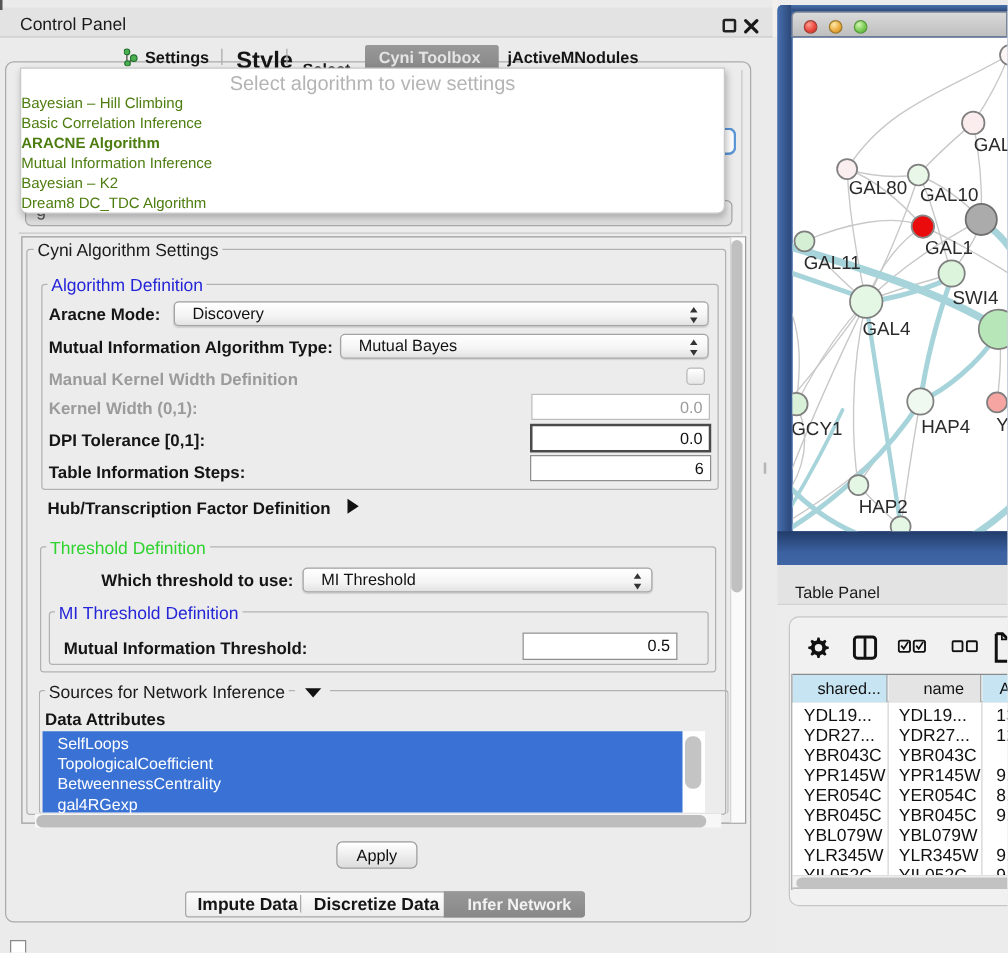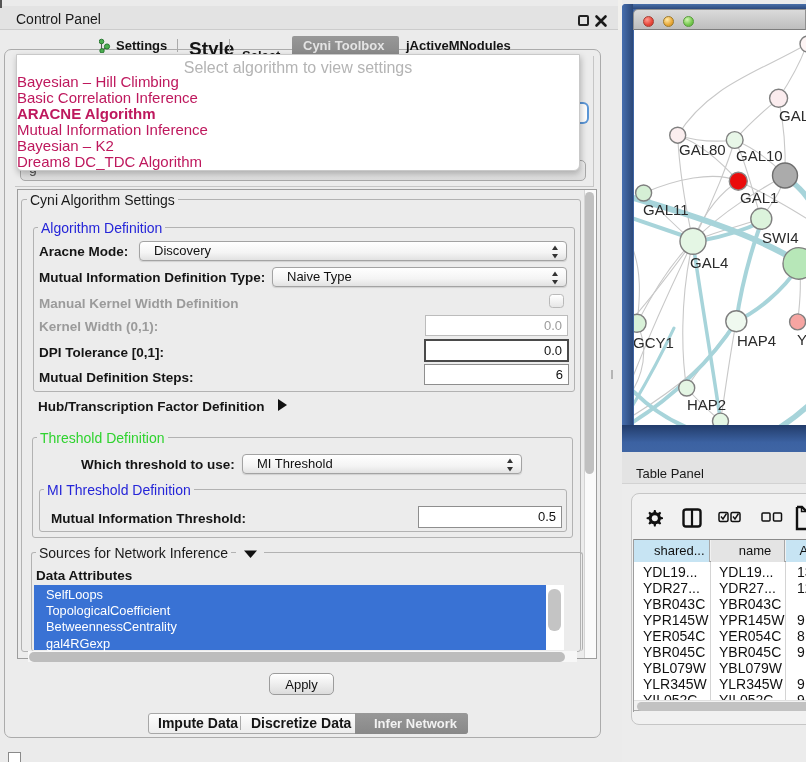--- a/index.html
+++ b/index.html
@@ -60,43 +60,43 @@
 
 <div class="abs lbl" style="left:39px;top:244px;">Aracne Mode:</div>
 <div class="combo" style="left:139px;top:241px;width:428px;height:20px;">
   <span class="ct" style="line-height:18px;">Discovery</span>
   <svg class="ar" style="top:3px;" width="8" height="14" viewBox="0 0 8 14">
     <path d="M4 0.5 L7 5 L1 5 Z" fill="#333"></path>
       <path d="M4 13.5 L7 9 L1 9 Z" fill="#333"></path>
   </svg>
 </div>
 
-<div class="abs lbl" style="left:39px;top:270px;">Mutual Information Definition Type:</div>
+<div class="abs lbl" style="left:39px;top:270px;">Mutual Information Algorithm Type:</div>
 <div class="combo" style="left:272px;top:267px;width:295px;height:20px;">
-  <span class="ct" style="line-height:18px;">Naive Type</span>
+  <span class="ct" style="line-height:18px;">Mutual Bayes</span>
   <svg class="ar" style="top:3px;" width="8" height="14" viewBox="0 0 8 14">
     <path d="M4 0.5 L7 5 L1 5 Z" fill="#333"></path>
       <path d="M4 13.5 L7 9 L1 9 Z" fill="#333"></path>
   </svg>
 </div>
 
 <div class="abs lbl dis" style="left:39px;top:296px;">Manual Kernel Width Definition</div>
 <div class="abs" style="left:549px;top:294px;width:15px;height:14px;border:1px solid #b9b9b9;border-radius:3.5px;background:linear-gradient(#ffffff,#e6e6e6);"></div>
 
 <div class="abs lbl dis" style="left:39px;top:319px;">Kernel Width (0,1):</div>
 <div class="inp" style="left:425px;top:315px;width:143px;height:21px;border:1px solid #bcbcbc;">
     <span class="dis" style="line-height:19px;">0.0</span>
   </div>
 
 <div class="abs lbl" style="left:39px;top:345px;">DPI Tolerance [0,1]:</div>
 <div class="inp" style="left:424px;top:339px;width:145px;height:23px;border:2px solid #4a4a4a;">
     <span style="line-height:19px;">0.0</span>
   </div>
 
-<div class="abs lbl" style="left:39px;top:370px;">Mutual Definition Steps:</div>
+<div class="abs lbl" style="left:39px;top:370px;">Table Information Steps:</div>
 <div class="inp" style="left:424px;top:364px;width:145px;height:21px;border:1px solid #8e8e8e;">
     <span style="line-height:19px;">6</span>
   </div>
 
 <div class="abs lbl" style="left:38px;top:399px;">Hub/Transcription Factor Definition</div>
 <svg class="abs" style="left:276px;top:398px;" width="12" height="14" viewBox="0 0 12 14">
     <path d="M2 1 L11 7 L2 13 Z" fill="#111"></path>
   </svg>
 
 <div class="fs" style="left:32px;top:437px;width:541px;height:101px;"></div>
@@ -107,21 +107,21 @@
   <span class="ct" style="line-height:18px;">MI Threshold</span>
   <svg class="ar" style="top:3px;" width="8" height="14" viewBox="0 0 8 14">
     <path d="M4 0.5 L7 5 L1 5 Z" fill="#333"></path>
       <path d="M4 13.5 L7 9 L1 9 Z" fill="#333"></path>
   </svg>
 </div>
 
 <div class="fs" style="left:39px;top:489px;width:528px;height:43px;"></div>
 <div class="fst" style="left:44px;top:482px;color:#2525d8;">MI Threshold Definition</div>
 <div class="abs lbl" style="left:51px;top:511px;">Mutual Information Threshold:</div>
-<div class="inp" style="left:418px;top:506px;width:144px;height:22px;border:1px solid #8e8e8e;">
+<div class="inp" style="left:418px;top:506px;width:124px;height:22px;border:1px solid #8e8e8e;">
     <span style="line-height:20px;">0.5</span>
   </div>
 
 <div class="fs" style="left:31px;top:552px;width:552px;height:99px;border-bottom:none;"></div>
 <div class="fst" style="left:36px;top:545px;color:#1a1a1a;">Sources for Network Inference</div>
 <div class="abs" style="left:236px;top:547px;width:28px;height:11px;background:#ececec;"></div>
 <svg class="abs" style="left:243px;top:549px;" width="15" height="10" viewBox="0 0 15 10">
     <path d="M1 1.5 L14 1.5 L7.5 9 Z" fill="#111"></path>
   </svg>
 
@@ -146,21 +146,21 @@
 
 <div class="abs" style="left:15px;top:186px;width:579px;height:1px;background:#c6c6c6;"></div>
 <div class="abs" style="left:593px;top:56px;width:1px;height:130px;background:#c6c6c6;"></div>
 <div class="abs" style="left:20px;top:160px;width:566px;height:21px;border:1px solid #a8a8a8;border-radius:5px;background:linear-gradient(#f2f2f2,#dddddd);overflow:hidden;">
     <span style="position:absolute;left:8px;top:-1px;font-size:14px;color:#555;">g</span>
   </div>
 <div class="abs" style="left:580px;top:102px;width:9px;height:22px;border:2.5px solid #5b96d6;border-left:none;border-radius:0 6px 6px 0;background:#fff;"></div>
 
 <div class="abs" style="left:16px;top:54px;width:564px;height:117px;background:#ffffff;border:1px solid #c9c9c9;border-radius:0 0 6px 6px;box-shadow:1px 3px 6px rgba(0,0,0,0.25);"></div>
 <div class="abs" style="left:16px;top:59px;width:564px;text-align:center;font-size:16px;color:#b4b4b4;">Select algorithm to view settings</div>
-<div class="abs" style="left:17px;top:74px;font-size:15px;color:#be185d;line-height:16.05px;white-space:nowrap;">
+<div class="abs" style="left:17px;top:74px;font-size:12px;color:#4d7c0f;line-height:16.05px;white-space:nowrap;">
 Bayesian – Hill Climbing<br>
 Basic Correlation Inference<br>
 <b>ARACNE Algorithm</b><br>
 Mutual Information Inference<br>
 Bayesian – K2<br>
 Dream8 DC_TDC Algorithm
 </div>
 
 <div class="abs" style="left:611px;top:370px;width:3px;height:9px;border-left:2px solid #b5b5b5;"></div>
 

